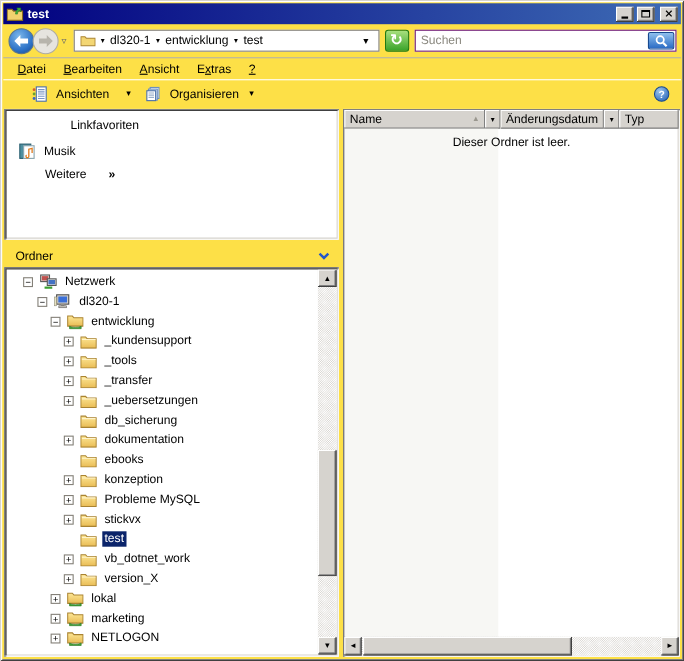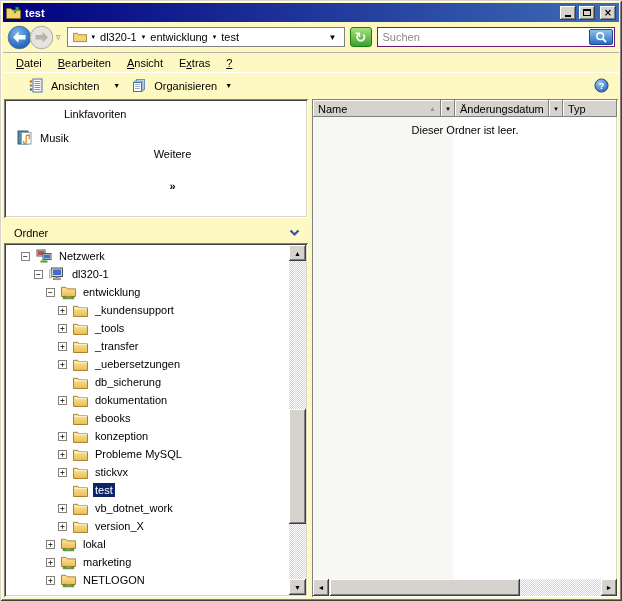--- a/index.html
+++ b/index.html
@@ -1,20 +1,20 @@
 <!DOCTYPE html>
 <html style="--titlebar-left: #010080; --titlebar-right: #3e6cb5; --selection: #0b246a; --accent-green: #3aa32a; --accent-blue: #2a6bc4;"><head>
 <meta charset="utf-8">
 <style>
   * { box-sizing: border-box; }
   html,body { margin:0; padding:0; background:#fff; }
   u { text-decoration: underline; }
 
   .window{
-    position:relative; width:622px; height:601px; background:#fef9c3;
+    position:relative; width:622px; height:601px; background:#fde047;
     box-shadow: inset 1px 1px 0 #d6d3ce, inset -1px -1px 0 #404040,
                 inset 2px 2px 0 #fff,    inset -2px -2px 0 #808080;
     padding:3px; display:flex; flex-direction:column;
     font:11px "Liberation Sans", sans-serif; color:#000;
   }
 
   
   .titlebar{
     flex:0 0 19px; display:flex; align-items:center; gap:3px; padding:0 3px;
     background:linear-gradient(90deg, var(--titlebar-left,#010080), var(--titlebar-right,#3e6cb5));
@@ -64,21 +64,21 @@
 
   
   .main{ flex:1; display:flex; gap:4px; padding:1px; min-height:0; }
   .sunken{ box-shadow: inset 1px 1px 0 #808080, inset -1px -1px 0 #fff,
                        inset 2px 2px 0 #404040, inset -2px -2px 0 #d6d3ce; }
 
   .left-col{ flex:0 0 304px; display:flex; flex-direction:column; min-height:0; }
   .fav-box{ flex:0 0 119px; background:#fff; padding:9px 4px 0 13px; }
   .fav-header{ margin-bottom:7px;padding-left:47px; }
   .fav-item{ display:flex; align-items:center; gap:8px; height:21px; }
-  .fav-more{ display:flex; align-items:center; gap:20px; height:21px; padding-left:24px;flex-direction:column; }
+  .fav-more{ display:flex; align-items:center; gap:20px; height:21px; padding-left:24px; }
   .fav-more .chev{ font-weight:bold; }
 
   .folders-band{ flex:0 0 18px; margin-top:6px; display:flex; align-items:center;
                  padding:0 8px 0 10px; }
   .folders-band .chev{ margin-left:auto; display:flex; }
 
   .tree-box{ flex:1; margin-top:1px; background:#fff; position:relative;
              overflow:hidden; padding:4px 20px 2px 2px; }
   .tree-row{ display:flex; align-items:center; height:18px; white-space:nowrap; }
   .expander{ flex:0 0 9px; width:9px; height:9px; border:1px solid #848078; background:#fff;

